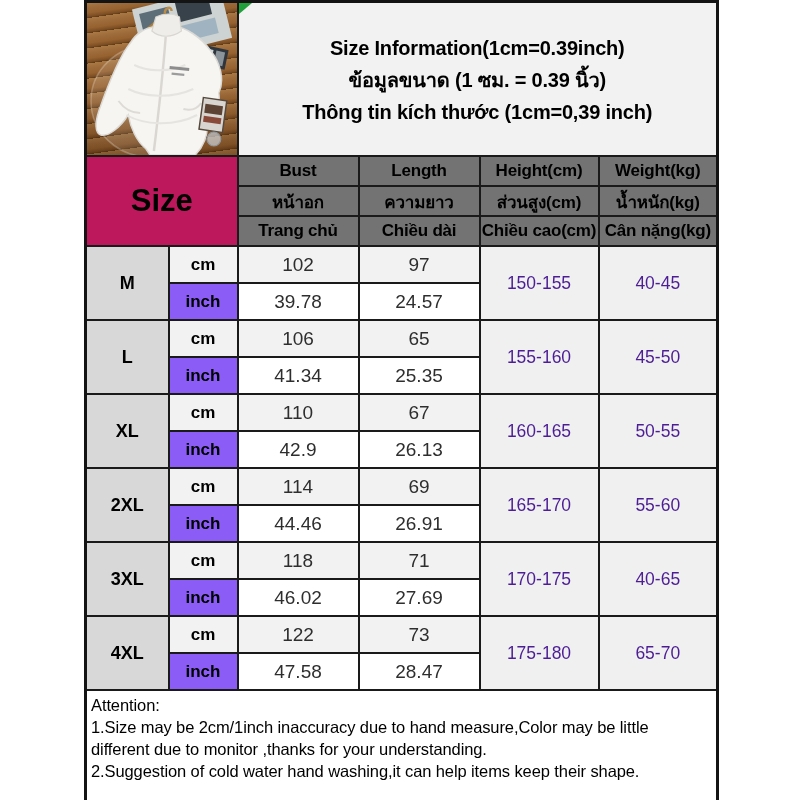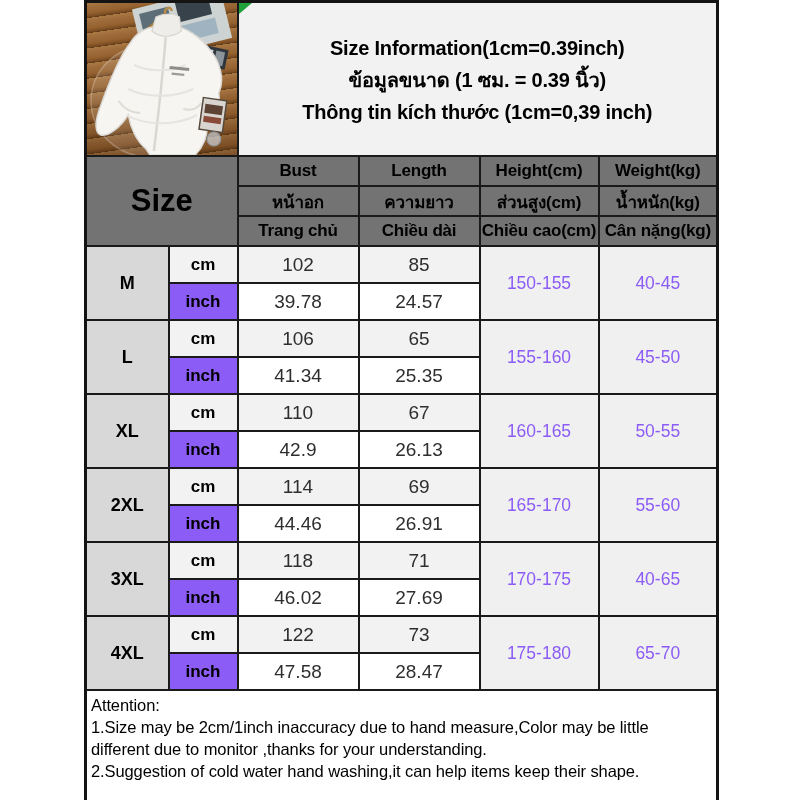--- a/index.html
+++ b/index.html
@@ -34,31 +34,31 @@
     background:#f2f2f2;position:relative;
     font-weight:bold;font-size:20px;line-height:32px;letter-spacing:-0.2px;
     padding-top:2px;
   }
   .corner-flag{
     position:absolute;top:0;left:0;width:0;height:0;
     border-top:11px solid #1fa03a;border-right:13px solid transparent;
   }
 
   
-  .size-head{background:#737373;font-weight:bold;font-size:31px;}
+  .size-head{background:#be185d;font-weight:bold;font-size:31px;}
   tr.r-h td{height:28px;}
   .hd{background:#737373;font-weight:bold;font-size:17px;letter-spacing:-0.2px;}
 
   
   tr.r-cm td,tr.r-inch td{height:35px;}
   .sz{background:#d8d8d8;font-weight:bold;font-size:18px;}
   .unit{font-weight:bold;font-size:17px;background:#8b5cf6;}
   .val{font-size:19px;font-weight:400;color:#2e2e2e;background:#ffffff;}
   .lt{background:#f2f2f2 !important;}
-  .merged{background:#f0f0f0;font-size:17.5px;font-weight:400;color:#8b5cf6;}
+  .merged{background:#f0f0f0;font-size:17.5px;font-weight:400;color:#4c1d95;}
 
   
   .attention{
     height:132px;text-align:left;vertical-align:top;
     padding:3px 5px 0 4px;font-size:16.5px;line-height:22px;
     letter-spacing:-0.1px;color:#000;background:#fff;
   }
 </style>
 </head>
 <body>
@@ -156,21 +156,21 @@
       <td class="hd">Trang chủ</td>
       <td class="hd">Chiều dài</td>
       <td class="hd">Chiều cao(cm)</td>
       <td class="hd">Cân nặng(kg)</td>
     </tr>
 
     <tr class="r-cm">
       <td class="sz" rowspan="2">M</td>
       <td class="unit lt">cm</td>
       <td class="val lt">102</td>
-      <td class="val lt">85</td>
+      <td class="val lt">97</td>
       <td class="merged" rowspan="2">150-155</td>
       <td class="merged" rowspan="2">40-45</td>
     </tr>
     <tr class="r-inch">
       <td class="unit">inch</td>
       <td class="val">39.78</td>
       <td class="val">24.57</td>
     </tr>
 
     <tr class="r-cm">

